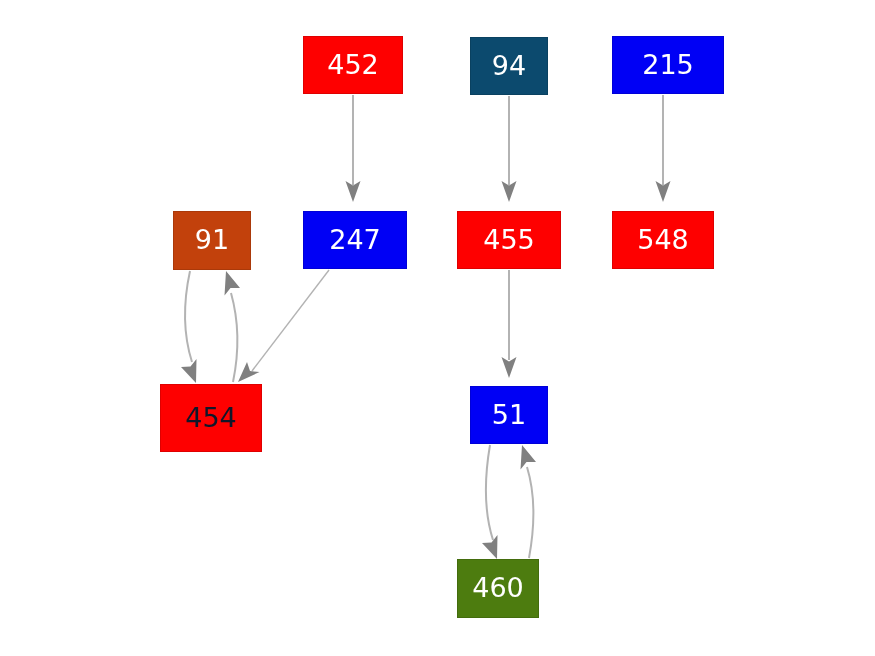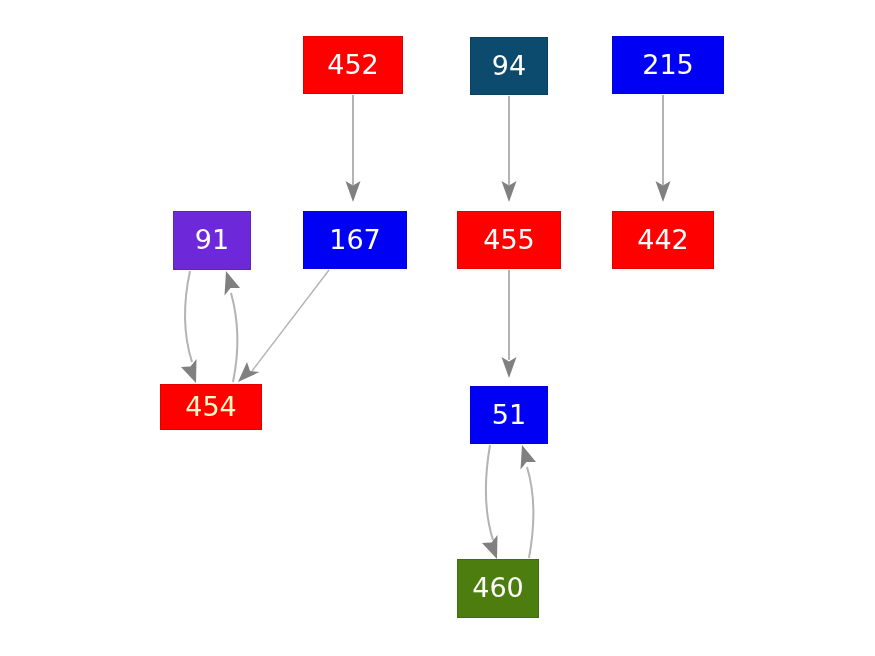--- a/index.html
+++ b/index.html
@@ -113,33 +113,33 @@
   <div id="node-layer">
       <div class="node" style="left: 303px; top: 36px; width: 100px; height: 58px; background: rgb(254, 0, 0); color: rgb(255, 255, 255);">
         <span class="node-label">452</span>
       </div>
       <div class="node" style="left: 470px; top: 37px; width: 78px; height: 58px; background: #0c4a6e; color: rgb(255, 255, 255);">
         <span class="node-label">94</span>
       </div>
       <div class="node" style="left: 612px; top: 36px; width: 112px; height: 58px; background: rgb(0, 0, 245); color: rgb(255, 255, 255);">
         <span class="node-label">215</span>
       </div>
-      <div class="node" style="left: 173px; top: 211px; width: 78px; height: 59px; background: #6d28d9; color: rgb(255, 255, 255);">
+      <div class="node" style="left: 173px; top: 211px; width: 78px; height: 59px; background: #c2410c; color: rgb(255, 255, 255);">
         <span class="node-label">91</span>
       </div>
       <div class="node" style="left: 303px; top: 211px; width: 104px; height: 58px; background: rgb(0, 0, 245); color: rgb(255, 255, 255);">
-        <span class="node-label">167</span>
+        <span class="node-label">247</span>
       </div>
       <div class="node" style="left: 457px; top: 211px; width: 104px; height: 58px; background: rgb(254, 0, 0); color: rgb(255, 255, 255);">
         <span class="node-label">455</span>
       </div>
       <div class="node" style="left: 612px; top: 211px; width: 102px; height: 58px; background: rgb(254, 0, 0); color: rgb(255, 255, 255);">
-        <span class="node-label">442</span>
+        <span class="node-label">548</span>
       </div>
-      <div class="node" style="left: 160px; top: 384px; width: 102px; height: 46px; background: rgb(254, 0, 0); color: #fef9c3;">
+      <div class="node" style="left: 160px; top: 384px; width: 102px; height: 68px; background: rgb(254, 0, 0); color: #0f172a;">
         <span class="node-label">454</span>
       </div>
       <div class="node" style="left: 470px; top: 386px; width: 78px; height: 58px; background: rgb(0, 0, 245); color: rgb(255, 255, 255);">
         <span class="node-label">51</span>
       </div>
       <div class="node" style="left: 457px; top: 559px; width: 82px; height: 59px; background: #4d7c0f; color: rgb(255, 255, 255);">
         <span class="node-label">460</span>
       </div>
     </div>
 

